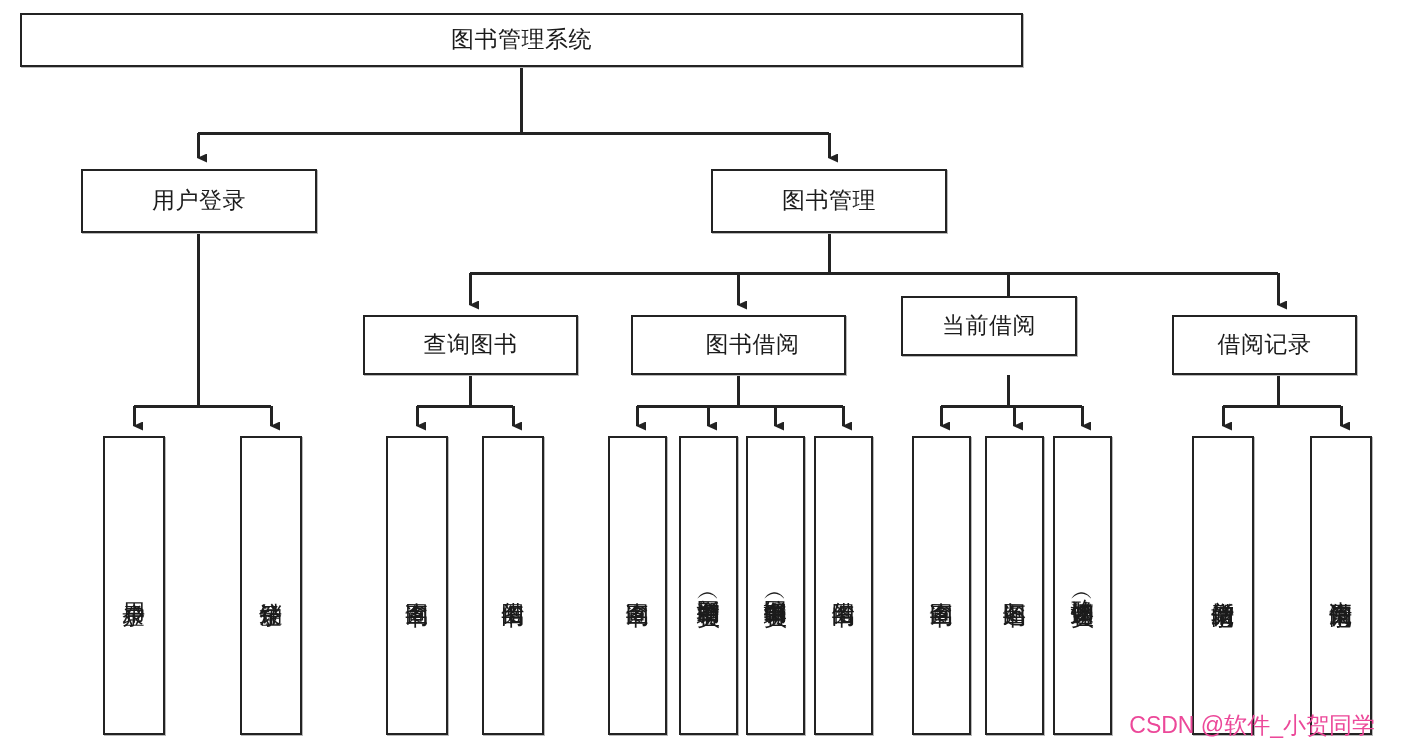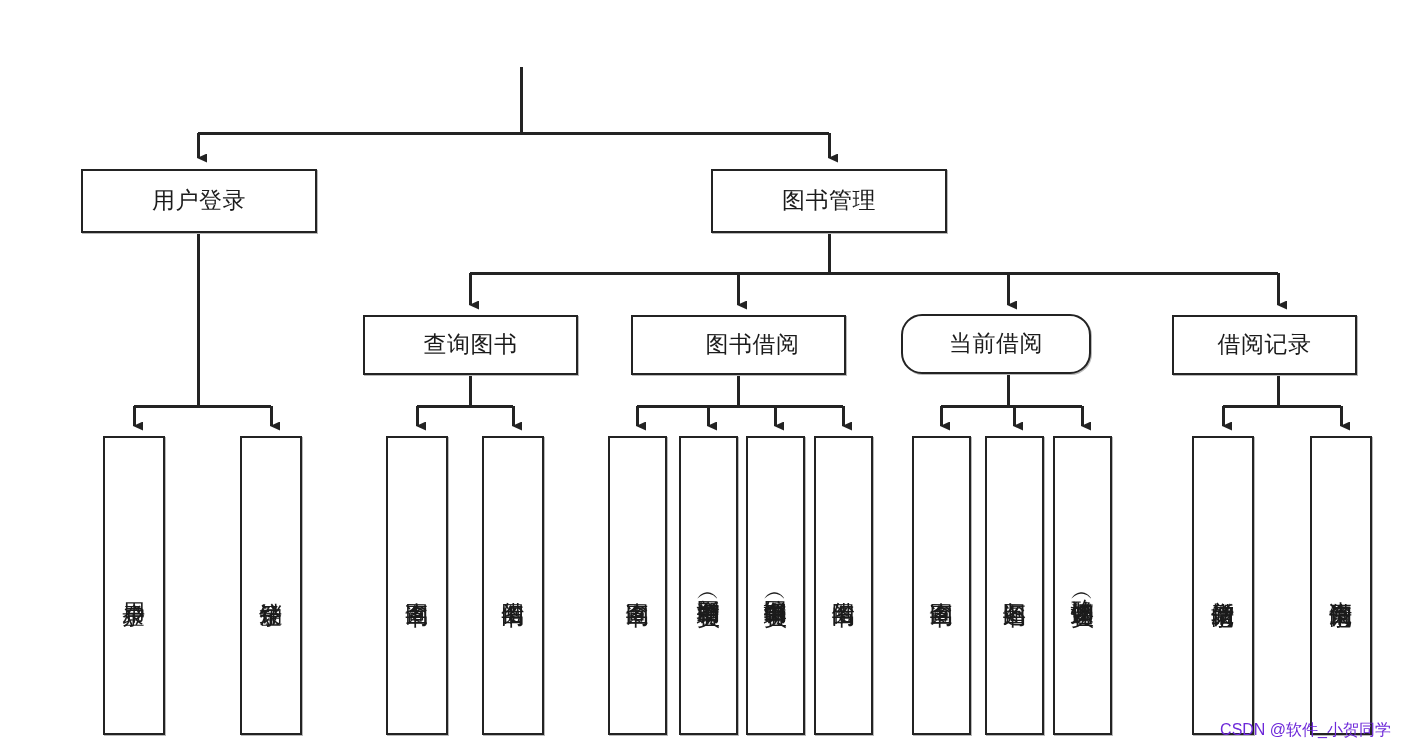--- a/index.html
+++ b/index.html
@@ -61,24 +61,24 @@
     writing-mode: vertical-rl;
     text-orientation: upright;
     font-size: 23px;
     line-height: 1.16;
     letter-spacing: 1px;
     white-space: normal;
     max-height: 100%;
   }
   #watermark {
     position: absolute;
-    right: 14px;
+    right: 30px;
     bottom: 6px;
-    font-size: 16px;
-    color: #6d28d9;
+    font-size: 23px;
+    color: #ec4899;
     white-space: nowrap;
     z-index: 5;
     font-family: "Liberation Sans", "DejaVu Sans", sans-serif;
   }
 </style>
 </head>
 <body>
 
 <div id="diagram-canvas">
 
@@ -126,35 +126,38 @@
       <line x1="1014" y1="406" x2="1014" y2="426" marker-end="url(#arrowhead)"></line>
       <line x1="1082" y1="406" x2="1082" y2="426" marker-end="url(#arrowhead)"></line>
 
       <line x1="1278" y1="375" x2="1278" y2="406"></line>
       <line x1="1223" y1="406" x2="1341" y2="406"></line>
       <line x1="1223" y1="406" x2="1223" y2="426" marker-end="url(#arrowhead)"></line>
       <line x1="1341" y1="406" x2="1341" y2="426" marker-end="url(#arrowhead)"></line>
     </g>
   </svg>
 
+  <div class="node root horizontal" style="left:20px; top:13px; width:1003px; height:54px;">
+    <span class="node-label">图书管理系统</span>
+  </div>
 
   <div class="node horizontal" style="left:81px; top:169px; width:236px; height:64px;">
     <span class="node-label">用户登录</span>
   </div>
   <div class="node horizontal" style="left:711px; top:169px; width:236px; height:64px;">
     <span class="node-label">图书管理</span>
   </div>
 
   <div class="node horizontal" style="left:363px; top:315px; width:215px; height:60px;">
     <span class="node-label">查询图书</span>
   </div>
   <div class="node horizontal" style="left:631px; top:315px; width:215px; height:60px;padding-left:28px;">
     <span class="node-label">图书借阅</span>
   </div>
-  <div class="node horizontal" style="left:901px; top:314px; width:190px; height:60px;border-radius:21px;">
+  <div class="node horizontal" style="left:901px; top:296px; width:176px; height:60px;">
     <span class="node-label">当前借阅</span>
   </div>
   <div class="node horizontal" style="left:1172px; top:315px; width:185px; height:60px;">
     <span class="node-label">借阅记录</span>
   </div>
 
   <div class="node vertical" style="left:103px; top:436px; width:62px; height:299px;">
     <span class="node-label">用户登录</span>
   </div>
   <div class="node vertical" style="left:240px; top:436px; width:62px; height:299px;">

